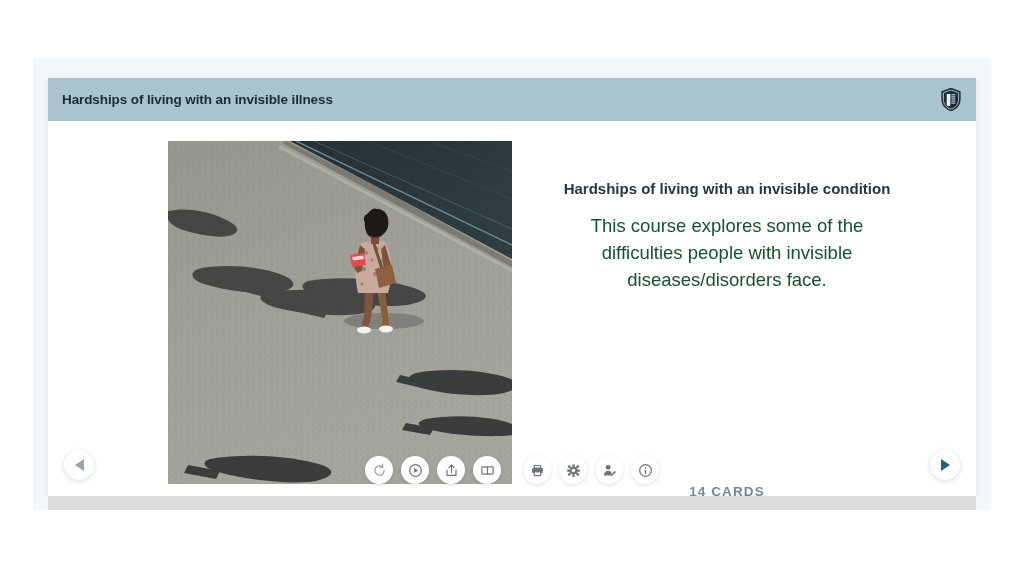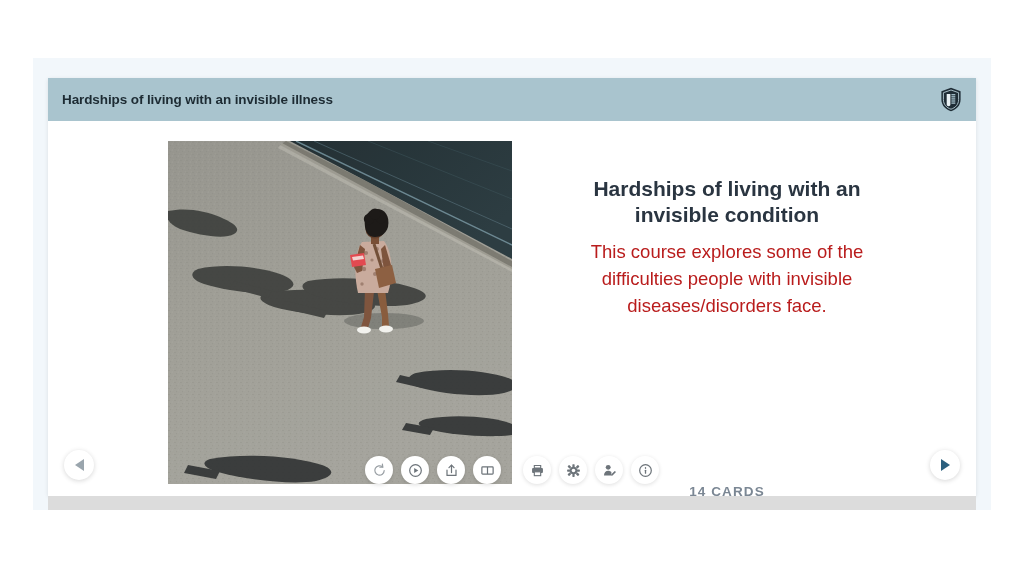--- a/index.html
+++ b/index.html
@@ -84,31 +84,31 @@
 
   
   .course-info {
     position: absolute;
     left: 494px;
     top: 55px;
     width: 370px;
     text-align: center;
   }
   .course-title {
-    font-size: 21px;
+    font-size: 15px;
     line-height: 26px;
     font-weight: bold;
     color: #2a3541;
     margin: 0 0 10px 0;
     padding: 0 20px;
   }
   .course-desc {
     font-size: 18.5px;
     line-height: 27px;
-    color: #b91c1c;
+    color: #14532d;
     margin: 8px;
     padding: 0 14px;
     font-weight: normal;
   }
   .card-count {
     position: absolute;
     left: 494px;
     top: 363px;
     width: 370px;
     text-align: center;

